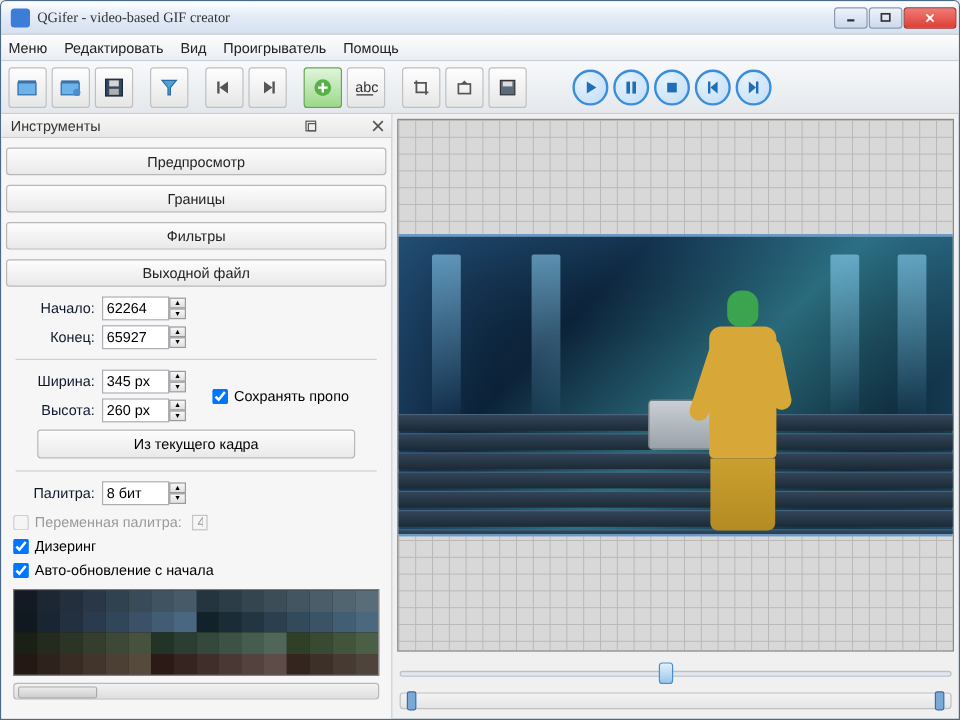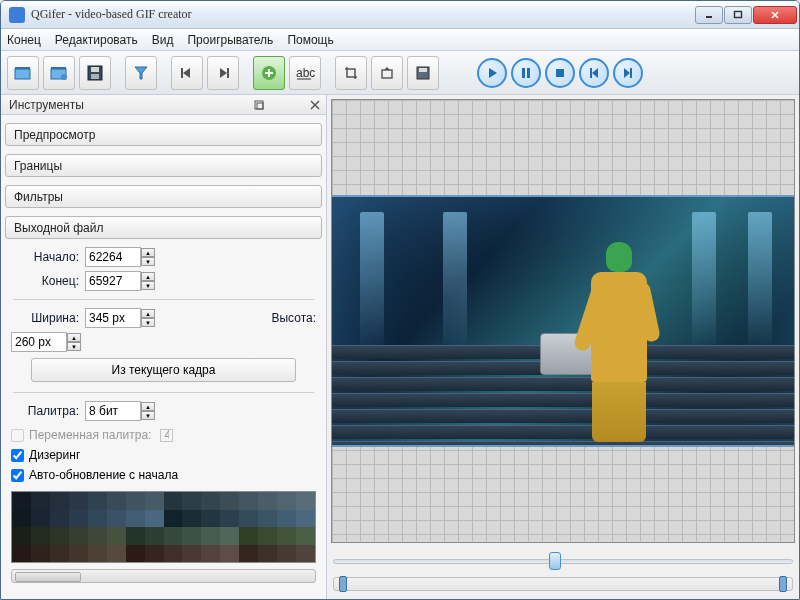--- a/index.html
+++ b/index.html
@@ -27,21 +27,21 @@
 .play-btn { width: 30px; height: 30px; border: 2px solid #3a8dd8; border-radius: 50%; background: radial-gradient(circle at 30% 25%, #e6f2fd, #c0ddf6); display: flex; align-items: center; justify-content: center; cursor: pointer; }
 
 .content { flex: 1; display: flex; overflow: hidden; }
 
 .sidebar { width: 326px; background: #f6f6f6; display: flex; flex-direction: column; border-right: 1px solid #c6cfd9; }
 .panel-header { height: 20px; background: linear-gradient(#f8f8f8,#e8e8e8); border-bottom: 1px solid #c6cfd9; display: flex; align-items: center; padding: 0 4px 0 8px; gap: 40px; }
 .panel-header-title { flex: 1; color: #333; }
 .panel-hdr-btn { width: 14px; height: 14px; margin-left: 2px; display: flex; align-items: center; justify-content: center; cursor: pointer; }
 
 .panel-body { flex: 1; overflow: auto; padding: 4px; }
-.section-btn { width: 100%; height: 23px; background: linear-gradient(#fdfdfd,#e9e9e9); border: 1px solid #b8b8b8; border-radius: 3px; text-align: left; padding: 0 8px; margin: 4px 0; cursor: pointer; color: #222; }
+.section-btn { width: 100%; height: 23px; background: linear-gradient(#fdfdfd,#e9e9e9); border: 1px solid #b8b8b8; border-radius: 3px; text-align: center; padding: 0 8px; margin: 4px 0; cursor: pointer; color: #222; }
 .form-grid { display: grid; grid-template-columns: 68px 86px 1fr; gap: 4px 6px; align-items: center; padding: 4px 6px; }
 .lbl { color: #0f172a; text-align: right; }
 .spin { display: flex; align-items: center; }
 .spin input { width: 56px; height: 20px; border: 1px solid #abadb3; padding: 0 3px; }
 .spin-btns { display: flex; flex-direction: column; }
 .spin-btns div { width: 14px; height: 9px; border: 1px solid #9a9a9a; background: linear-gradient(#f7f7f7,#e0e0e0); display: flex; align-items: center; justify-content: center; font-size: 6px; cursor: pointer; }
 .wide-btn { grid-column: 1 / span 3; height: 24px; background: linear-gradient(#fdfdfd,#e9e9e9); border: 1px solid #b8b8b8; border-radius: 3px; cursor: pointer; margin: 2px 20px; text-align: center; }
 .hr { height: 1px; background: #cfcfcf; margin: 4px 2px; }
 .chk-row { display: flex; align-items: center; gap: 5px; padding: 3px 6px; }
 .chk-row input { width: 13px; height: 13px; }
@@ -93,21 +93,21 @@
       </div>
     <div class="win-btn win-close">
         <svg width="10" height="10">
           <line x1="2" y1="2" x2="8" y2="8" stroke-width="1.6"></line>
           <line x1="8" y1="2" x2="2" y2="8" stroke-width="1.6"></line>
         </svg>
       </div>
   </div>
 
   <div class="menubar">
-    <span>Конец</span>
+    <span>Меню</span>
     <span>Редактировать</span>
     <span>Вид</span>
     <span>Проигрыватель</span>
     <span>Помощь</span>
   </div>
 
   <div class="toolbar">
     <div class="tb-btn">
         <svg width="20" height="18">
           <rect x="2" y="5" width="15" height="10" fill="#6bb3e8" stroke="#2d6aa3"></rect>
@@ -263,20 +263,24 @@
           <div class="hr" style="grid-column:1/span 3"></div>
 
           <span class="lbl">Ширина:</span>
           <div class="spin">
               <input value="345 px" style="">
               <div class="spin-btns">
                 <div>▲</div>
                 <div>▼</div>
               </div>
             </div>
+          <div class="chk-row" style="grid-row:span 2;padding:0">
+            <input type="checkbox" checked="" style="">
+            <span>Сохранять пропо</span>
+          </div>
 
           <span class="lbl">Высота:</span>
           <div class="spin">
               <input value="260 px" style="">
               <div class="spin-btns">
                 <div>▲</div>
                 <div>▼</div>
               </div>
             </div>
 

